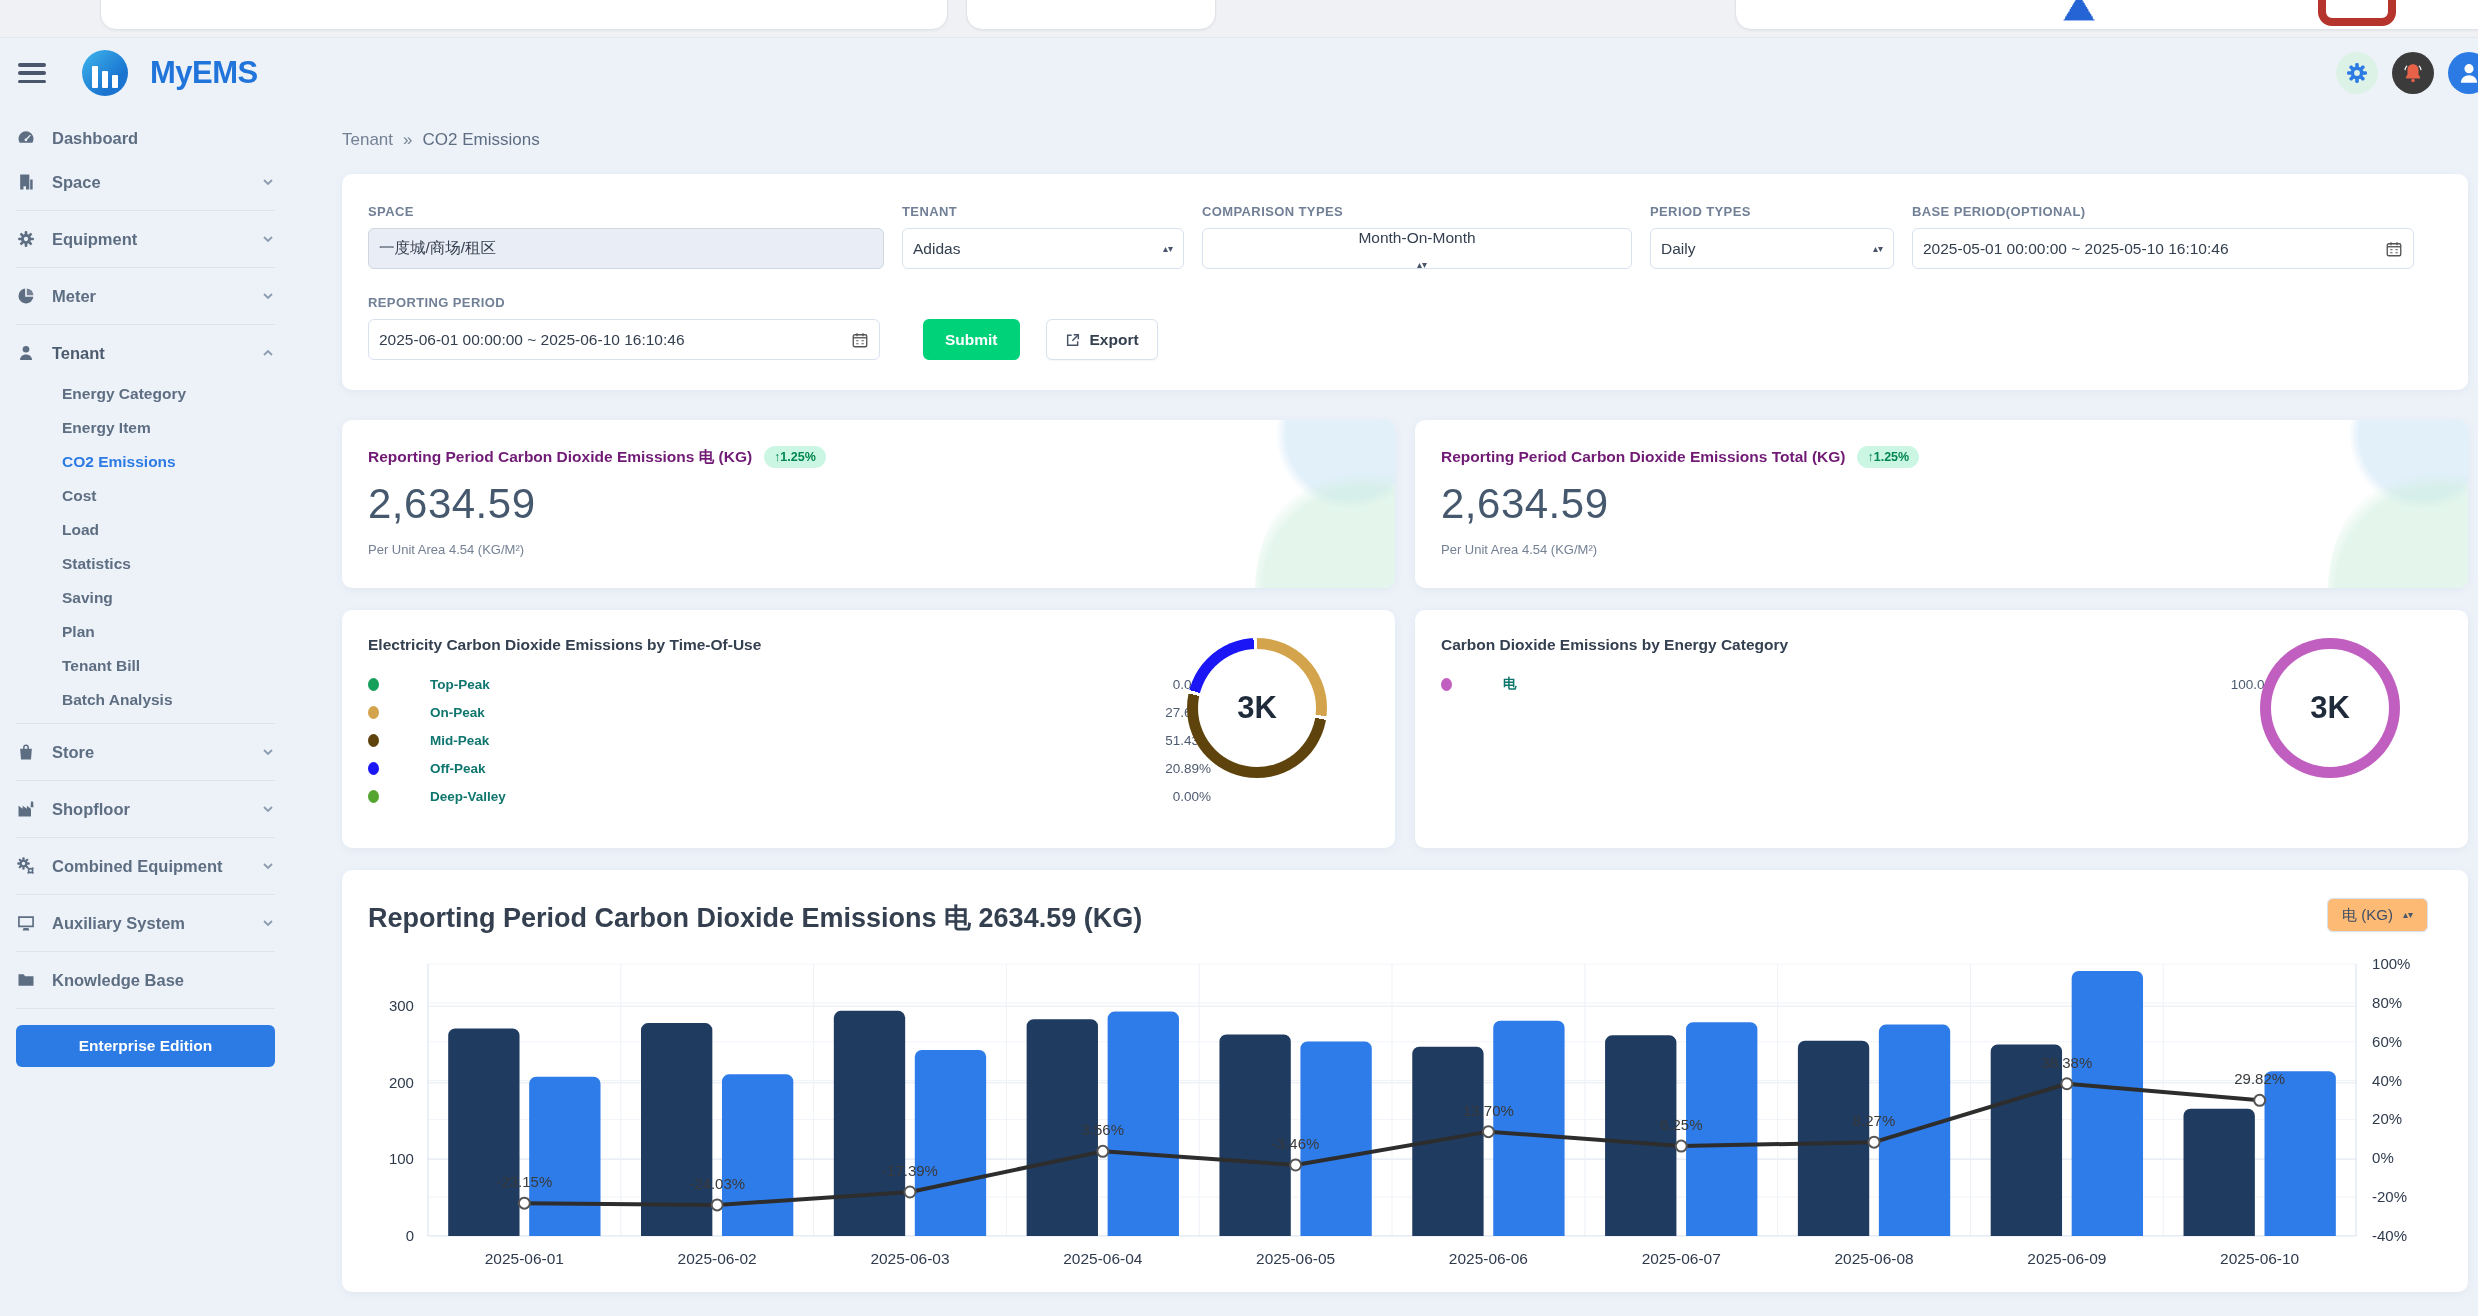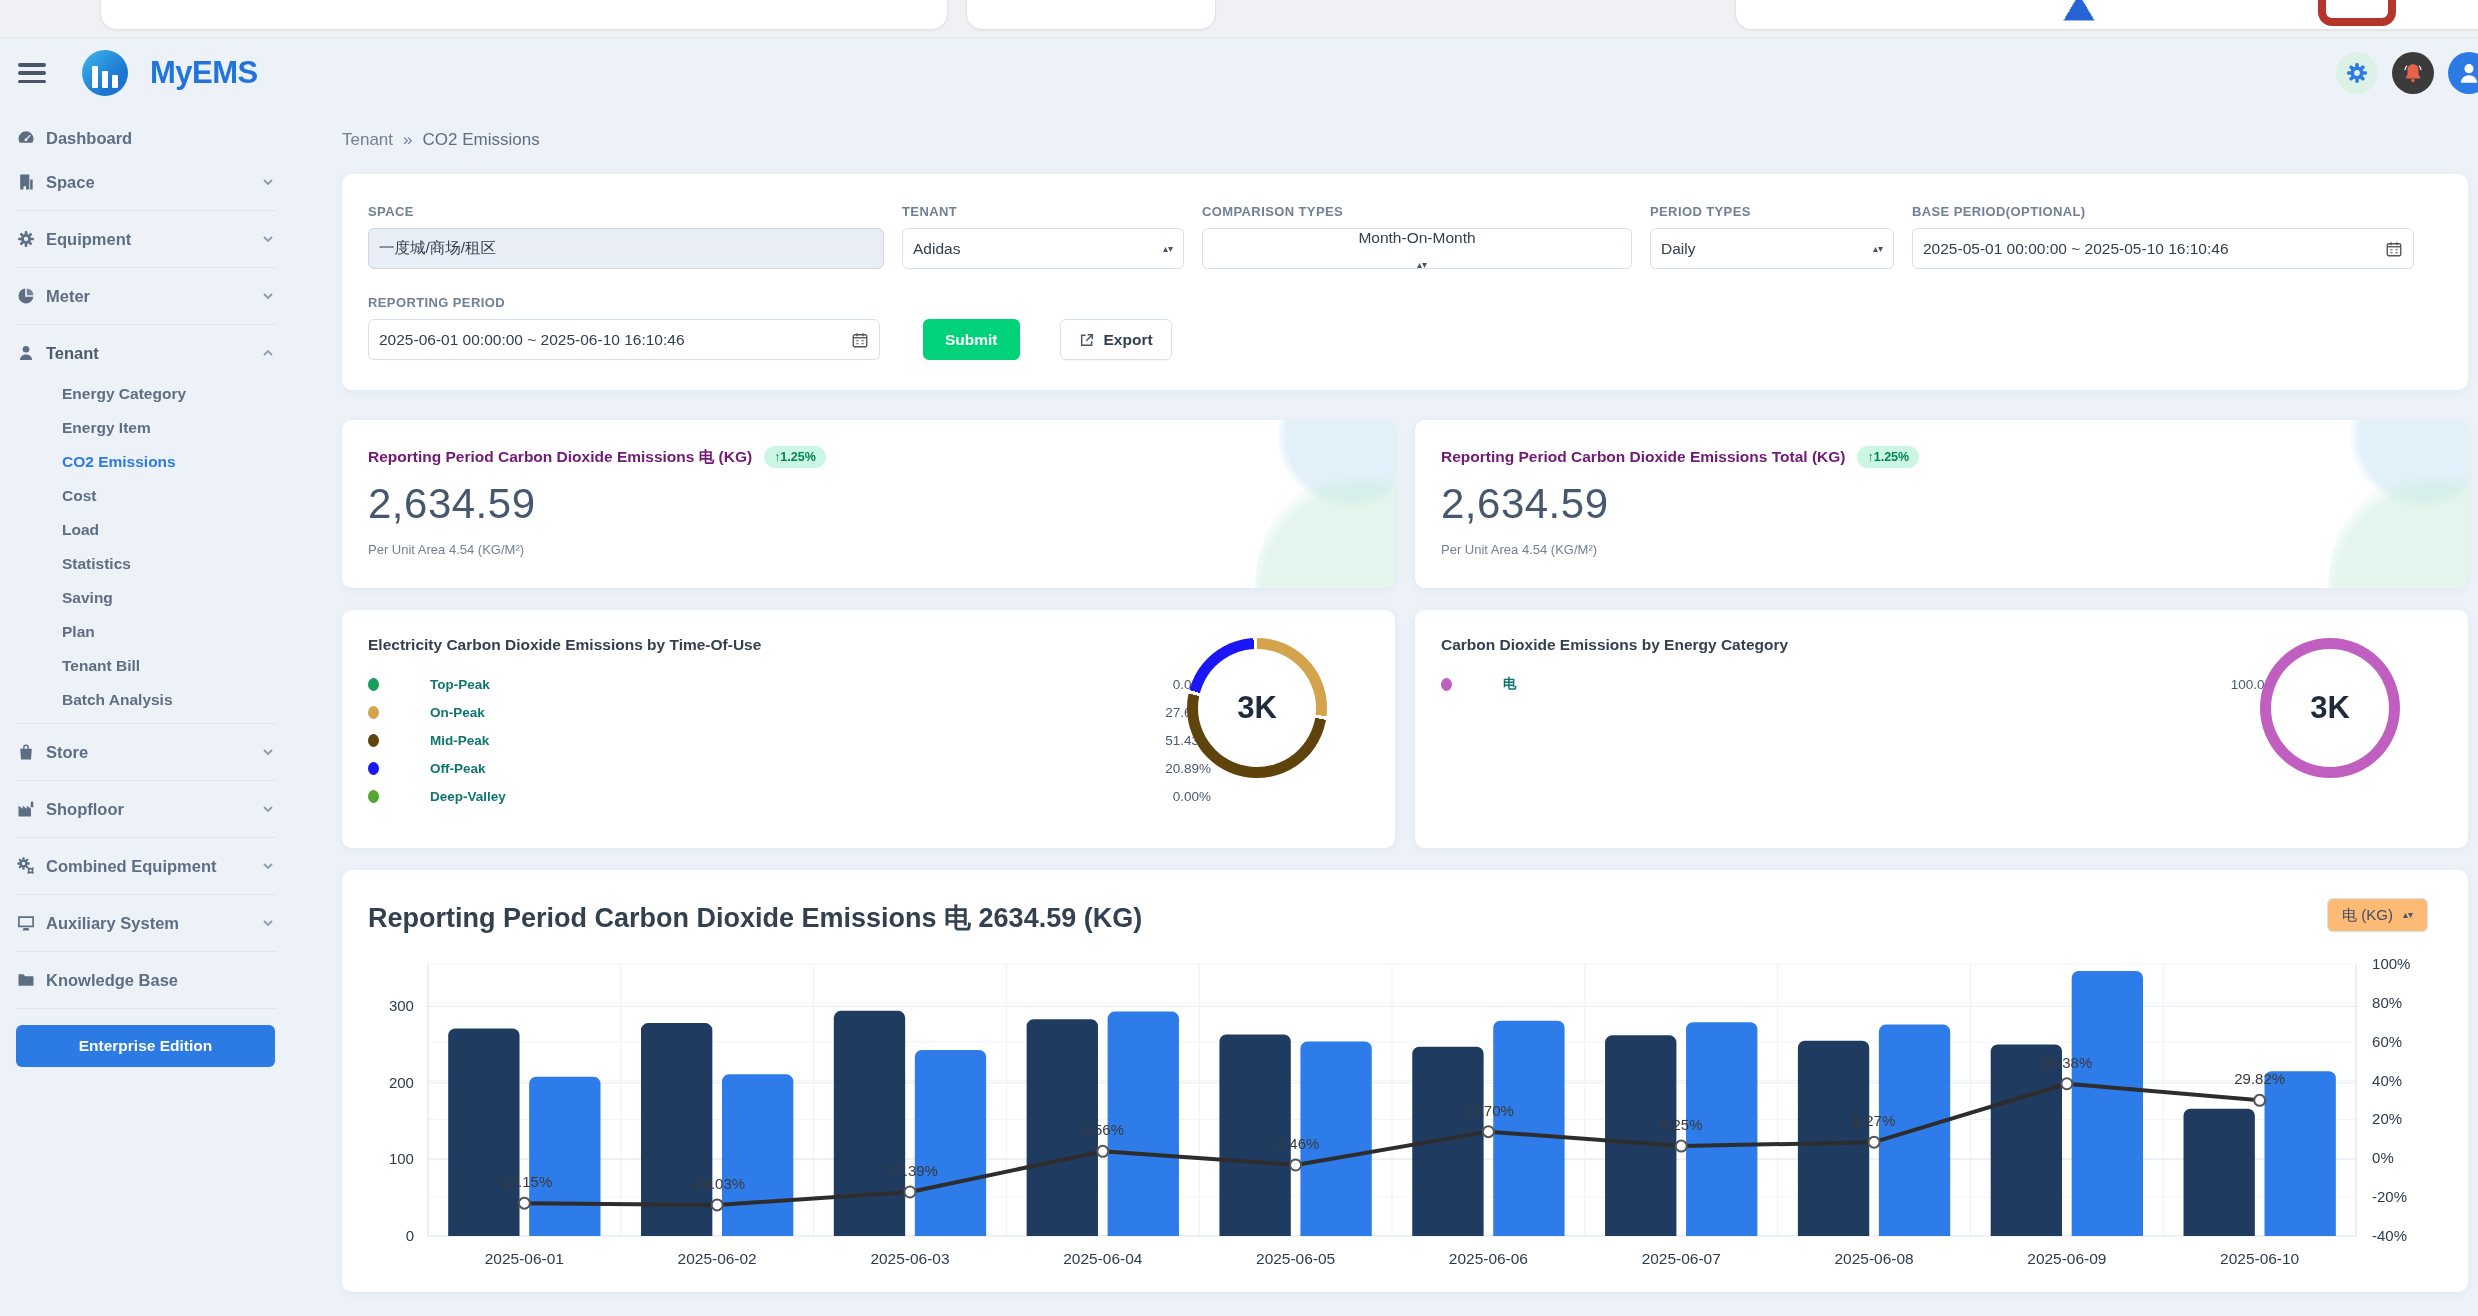--- a/index.html
+++ b/index.html
@@ -27,21 +27,21 @@
   .logo-circle i:nth-child(3){ left: 30px; height: 13px; }
   .logo-text { font-size: 31px; font-weight: 800; color: #2175da; letter-spacing: -0.5px; }
   .header-right { position: absolute; right: 6px; top: 50%; transform: translateY(-50%); display: flex; align-items: center; gap: 14px; }
   .icon-btn { width: 42px; height: 42px; border-radius: 50%; display: flex; align-items: center; justify-content: center; cursor: pointer; }
   .gear-btn { background: #ddf2e6; }
   .bell-btn { background: #3b3b3b; }
   .avatar-btn { background: #2c7be5; margin-right: -18px; }
   
   .app-body { display: flex; }
   .sidebar { width: 293px; flex: 0 0 293px; padding: 8px 18px 0 16px; }
-  .side-item { display: flex; align-items: center; gap: 10px; height: 44px; color: #5e6e82; font-size: 16.5px; font-weight: 600; cursor: pointer; }
+  .side-item { display: flex; align-items: center; gap: 16px; height: 44px; color: #5e6e82; font-size: 16.5px; font-weight: 600; cursor: pointer; }
   .side-item .chev { margin-left: auto; }
   .side-item.active-parent { color: #4d5b6e; }
   .side-divider { height: 1px; background: #dde4ee; margin: 6px 0; }
   .submenu { list-style: none; margin: 2px 0 6px 0; }
   .submenu li { padding: 8px 0 8px 46px; font-size: 15.5px; font-weight: 600; color: #5e6e82; cursor: pointer; }
   .submenu li.active { color: #2c7be5; }
   .enterprise-btn { display: block; width: 100%; margin: 16px 0 0 0; background: #2c7be5; color: #fff; text-align: center; font-size: 15.5px; font-weight: 700; padding: 12px 0; border: none; border-radius: 6px; cursor: pointer; }
   .side-icon { width: 20px; height: 20px; flex: 0 0 20px; color: #5e6e82; }
   
   .main { flex: 1; padding: 0 10px 0 49px; min-width: 0; }
@@ -52,21 +52,21 @@
   .filter-card { margin-top: 24px; padding: 30px 26px 30px 26px; }
   .filter-row { display: flex; gap: 18px; }
   .ffield label { display: block; font-size: 13px; font-weight: 700; color: #718096; letter-spacing: .03em; margin-bottom: 9px; }
   .finput, .fselect { height: 41px; border: 1px solid #d8e2ef; border-radius: 6px; background: #fff; display: flex; align-items: center; padding: 0 10px; font-size: 15.5px; color: #344050; }
   .finput.disabled { background: #e9edf5; border-color: #cfd7e3; }
   .fselect { justify-content: space-between; cursor: pointer; }
   .w-space { width: 516px; } .w-tenant { width: 282px; } .w-comp { width: 430px; flex-direction: column; } .w-period { width: 244px; } .w-base { width: 502px; } .w-report { width: 512px; }
   .date-input { justify-content: space-between; }
   .filter-row2 { margin-top: 26px; display: flex; align-items: flex-end; }
   .submit-btn { height: 41px; margin-left: 43px; padding: 0 22px; background: #00d27a; border: none; border-radius: 6px; color: #fff; font-size: 15.5px; font-weight: 700; cursor: pointer; }
-  .export-btn { height: 41px; margin-left: 40px; padding: 0 18px; background: #fff; border: 1px solid #d8e2ef; border-radius: 6px; color: #344050; font-size: 15.5px; font-weight: 600; cursor: pointer; display: flex; align-items: center; gap: 9px; box-shadow: 0 1px 2px rgba(0,0,0,.04); }
+  .export-btn { height: 41px; margin-left: 26px; padding: 0 18px; background: #fff; border: 1px solid #d8e2ef; border-radius: 6px; color: #344050; font-size: 15.5px; font-weight: 600; cursor: pointer; display: flex; align-items: center; gap: 9px; box-shadow: 0 1px 2px rgba(0,0,0,.04); }
   .updown { display: inline-flex; flex-direction: column; line-height: 6px; font-size: 10px; color: #49566b; margin-left: 10px; }
   
   .kpi-row { display: flex; gap: 20px; margin-top: 30px; }
   .kpi-card { flex: 1; padding: 26px 26px; position: relative; overflow: hidden; height: 168px; }
   .kpi-title-row { display: flex; align-items: center; gap: 12px; }
   .kpi-title { font-size: 15.5px; font-weight: 700; color: #701a75; }
   .kpi-badge { background: #ccf6e4; color: #00864e; font-size: 12.5px; font-weight: 700; padding: 4px 10px; border-radius: 12px; }
   .kpi-value { font-size: 42px; color: #45586d; margin-top: 12px; letter-spacing: .5px; }
   .kpi-sub { font-size: 13px; color: #748194; margin-top: 14px; }
   .blob { position: absolute; border-radius: 50%; pointer-events: none; }

